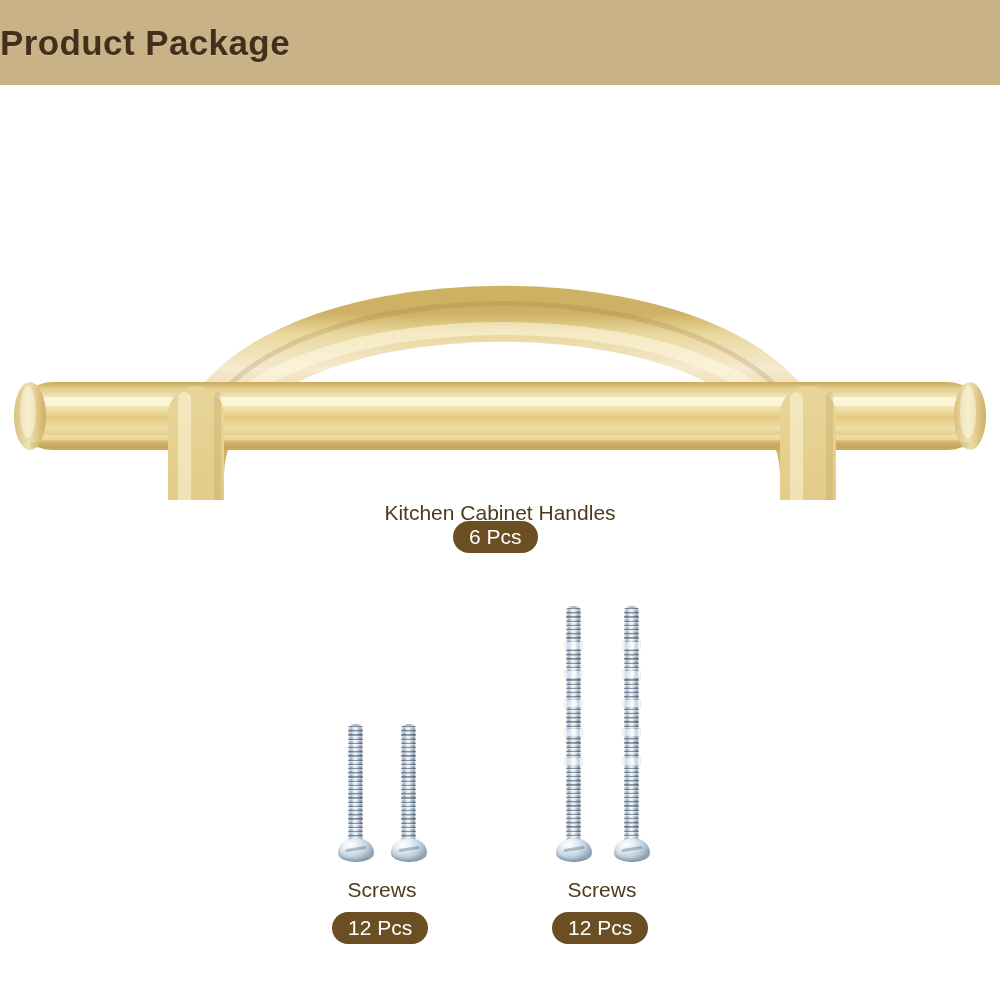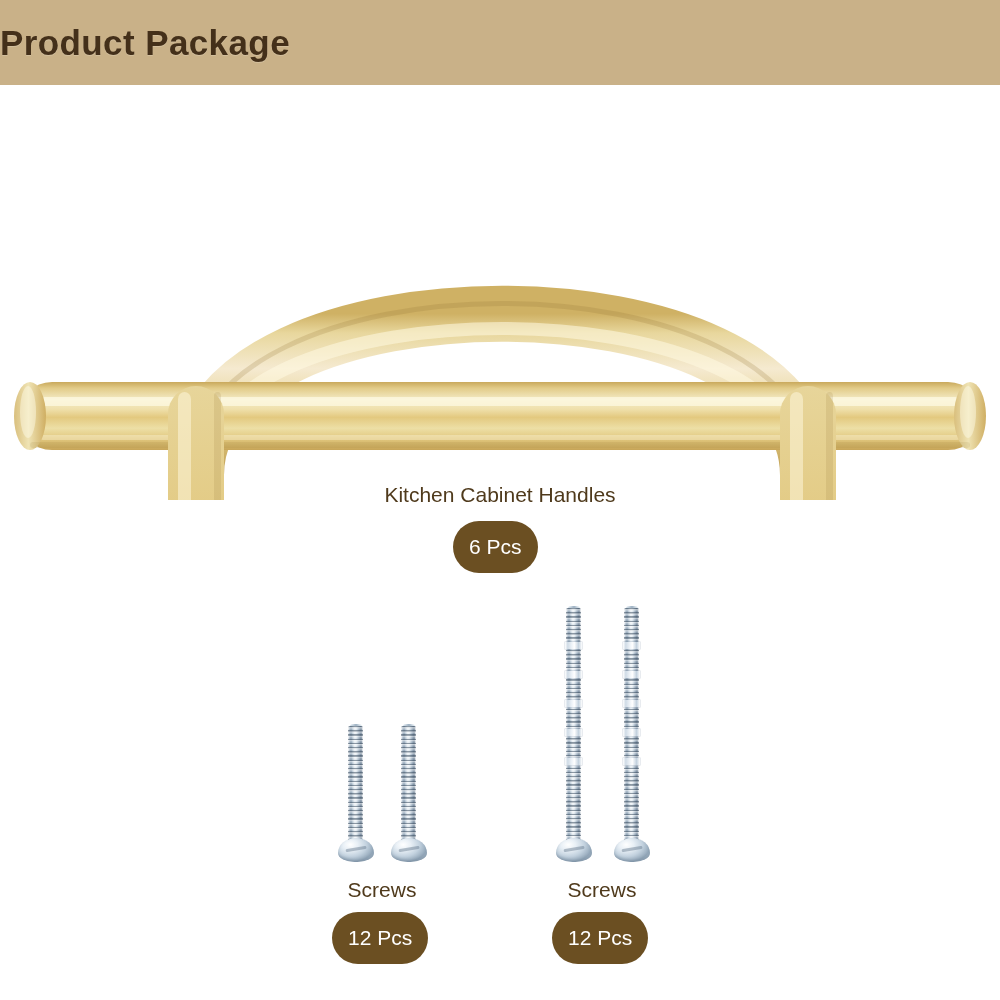--- a/index.html
+++ b/index.html
@@ -45,21 +45,21 @@
   .badge {
     position: absolute;
     display: inline-flex;
     align-items: center;
     justify-content: center;
     background: #6b4f22;
     color: #ffffff;
     border-radius: 999px;
     font-size: 21px;
     height: 32px;
-    padding: 10px 16px;
+    padding: 0 16px;
     white-space: nowrap;
   }
 
   
   #handle-assembly {
     position: absolute;
     left: 0; top: 150px;
     width: 1000px;
     height: 350px;
   }
@@ -243,21 +243,21 @@
       <rect x="168" y="236" width="56" height="232" rx="28" fill="url(#footGrad)"></rect>
       <rect x="780" y="236" width="56" height="232" rx="28" fill="url(#footGrad)"></rect>
       <rect x="178" y="242" width="13" height="218" rx="7" fill="rgba(255,250,225,0.5)"></rect>
       <rect x="790" y="242" width="13" height="218" rx="7" fill="rgba(255,250,225,0.5)"></rect>
       <rect x="214" y="242" width="7" height="218" rx="4" fill="rgba(150,120,55,0.16)"></rect>
       <rect x="826" y="242" width="7" height="218" rx="4" fill="rgba(150,120,55,0.16)"></rect>
     </g>
   </svg>
 </div>
 
-<div class="caption" style="left:0; top:483px; width:1000px;">Kitchen Cabinet Handles</div>
+<div class="caption" style="left:0; top:501px; width:1000px;">Kitchen Cabinet Handles</div>
 <div class="badge" style="left:453px; top:521px;">6 Pcs</div>
 
 <div class="screw-group" style="left:330px; top:720px; width:110px; height:150px;">
 
   <div class="screw" style="left:18px; top:6px; width:15px; height:120px;">
     <div class="screw-tip"></div>
     <div class="screw-shaft"></div>
     <div class="screw-threads"></div>
   </div>
   <div class="screw-head" style="left:25.5px; top:118px; width:36px; height:24px; transform:translateX(-50%);"></div>

